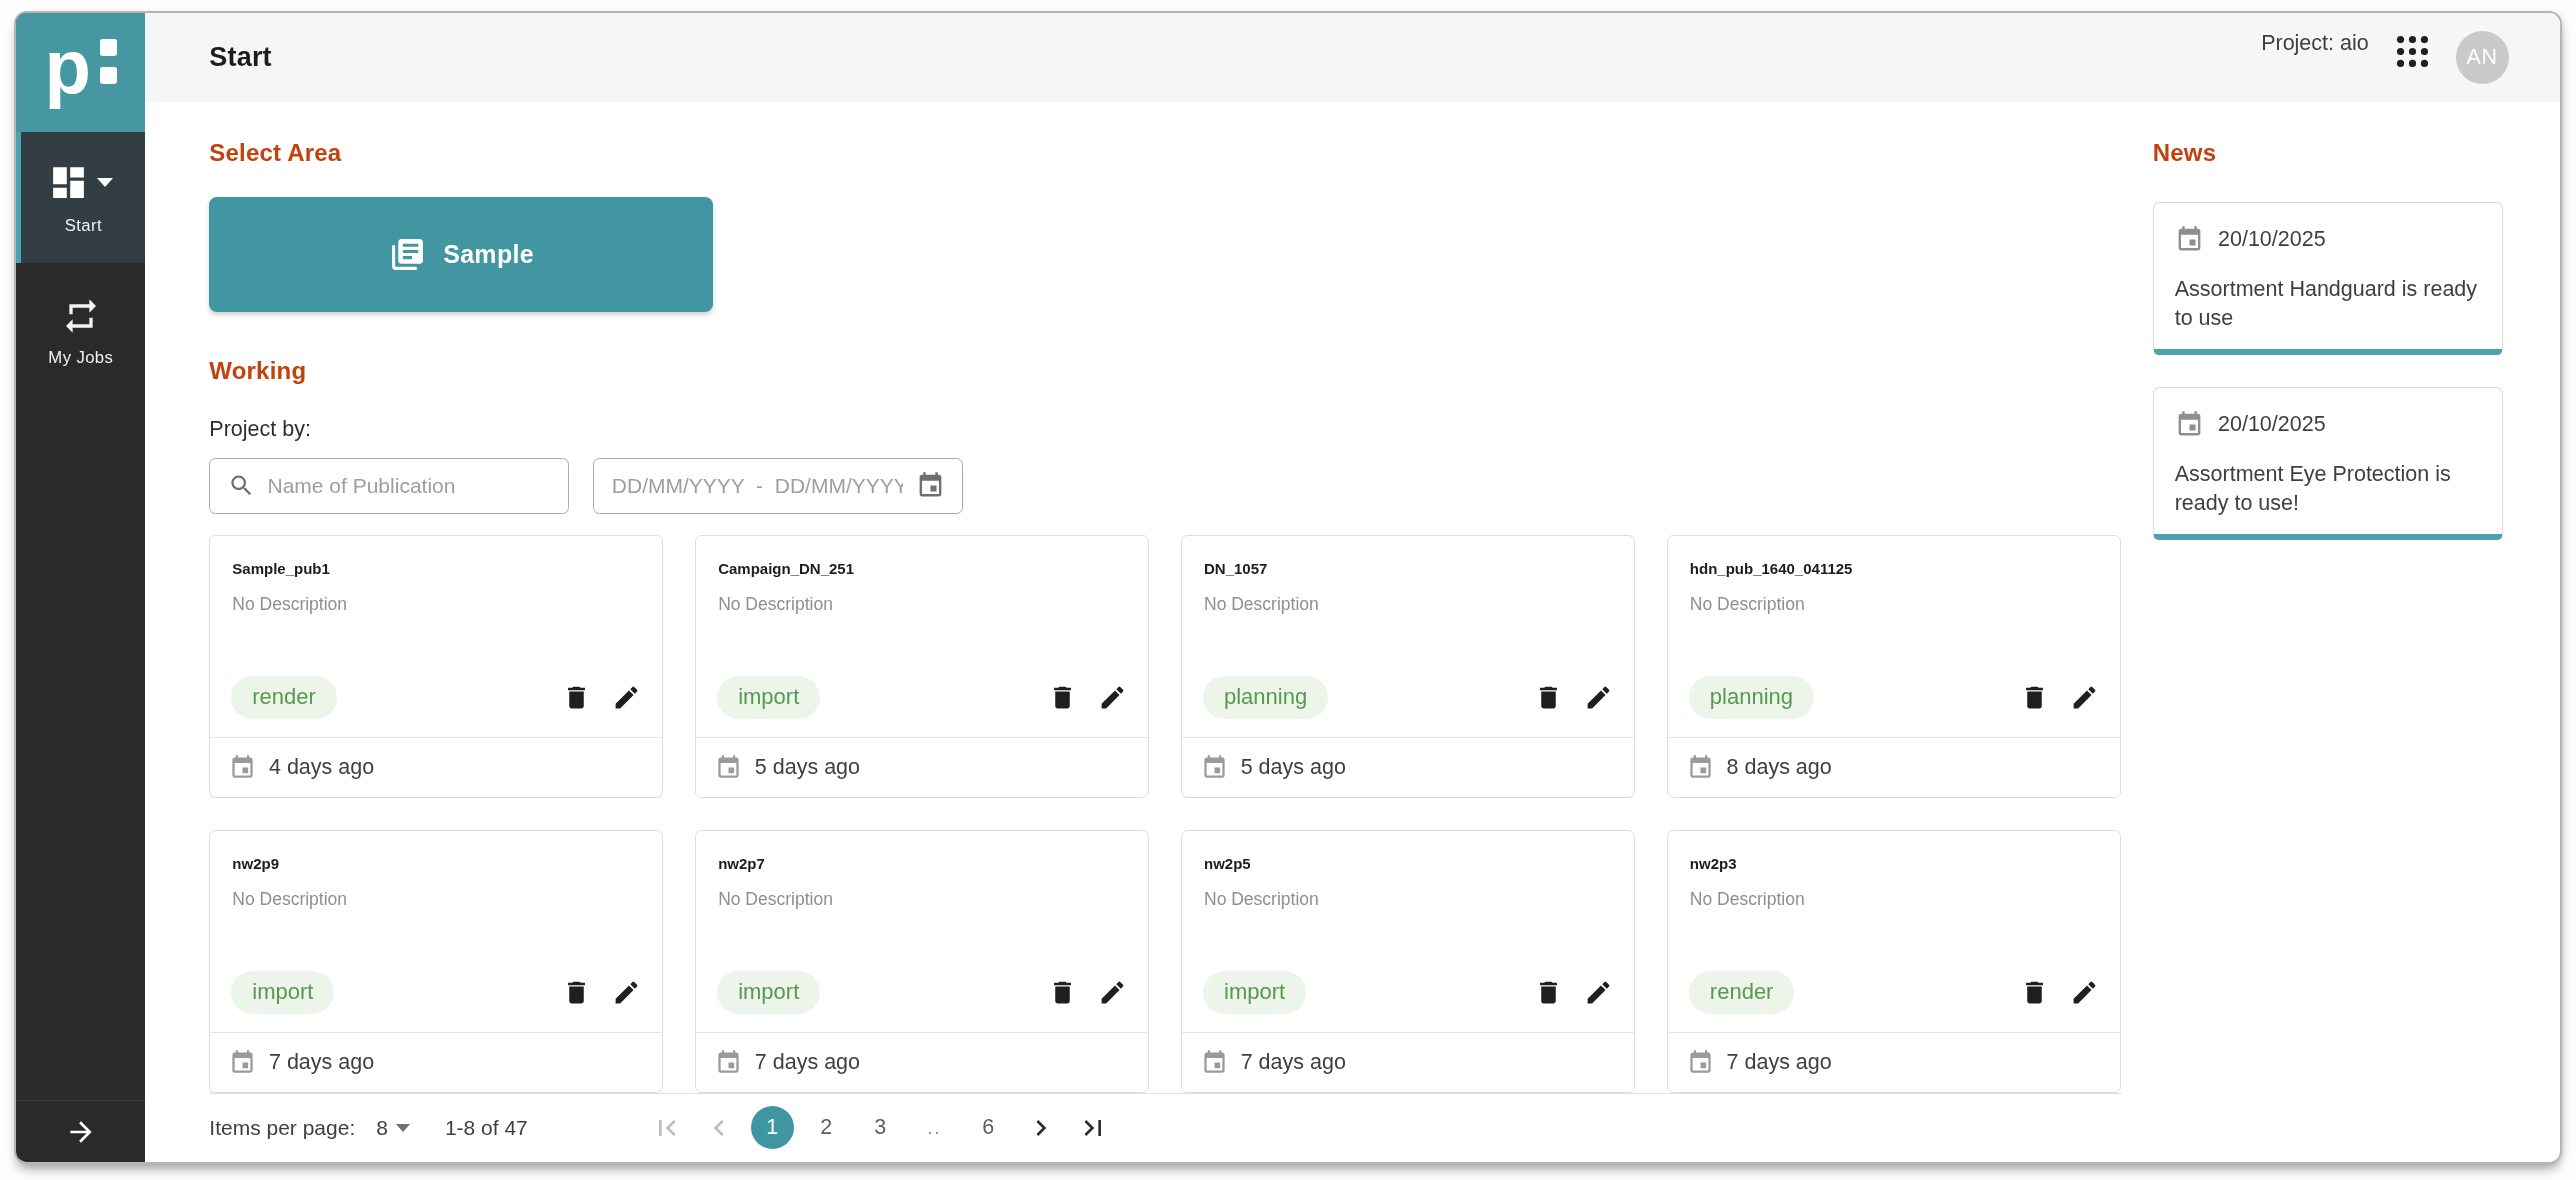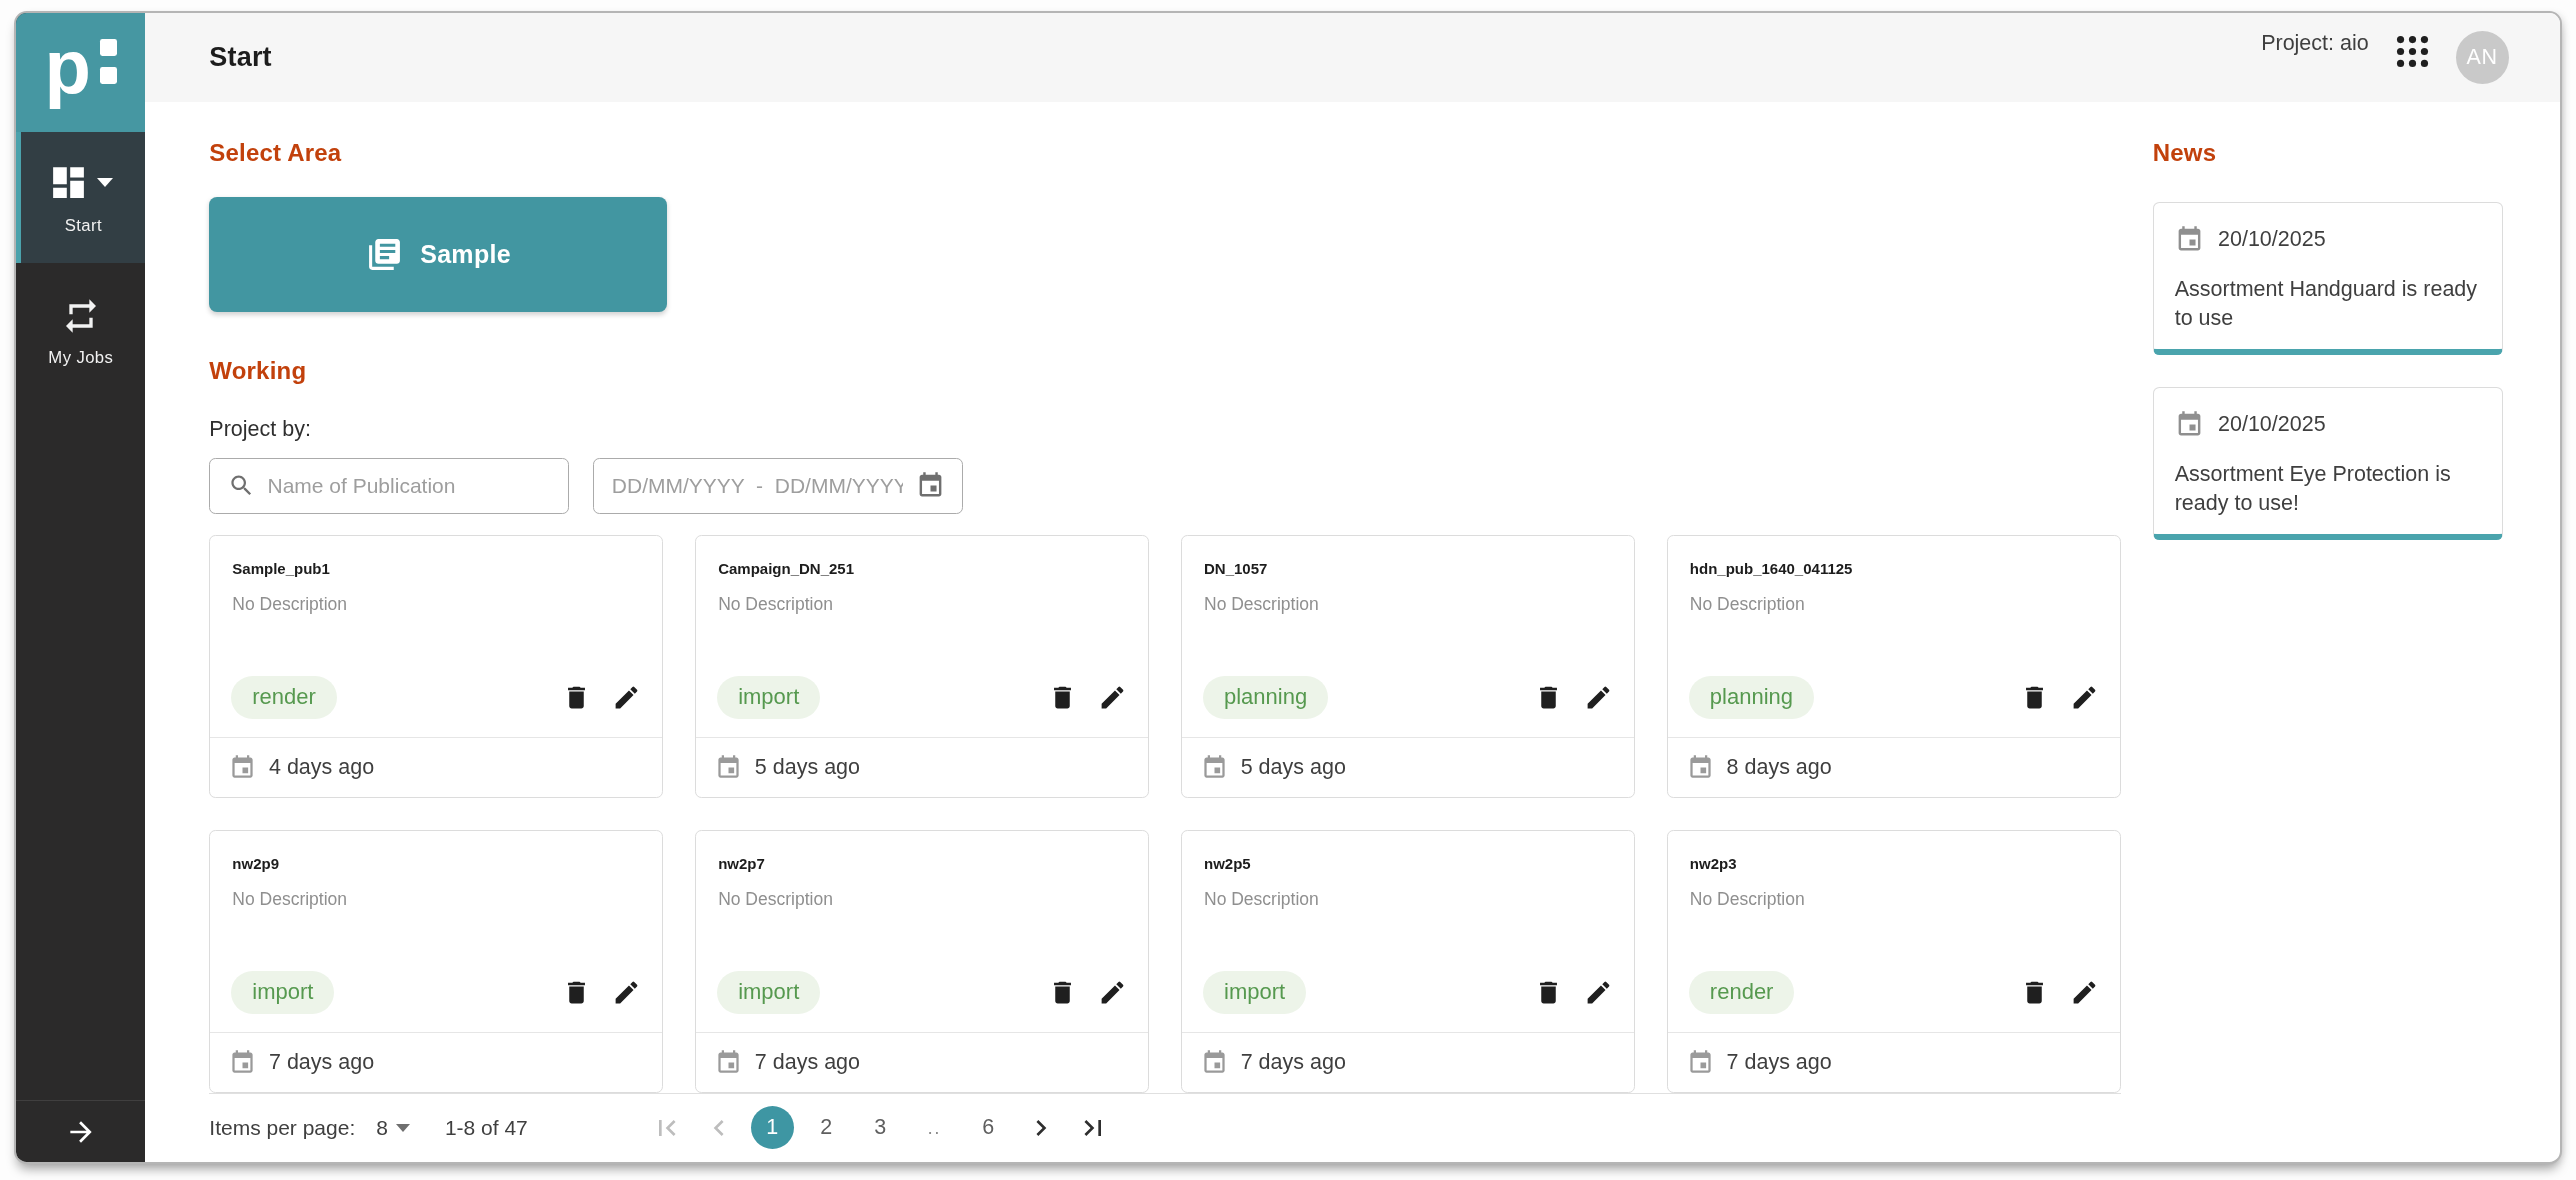--- a/index.html
+++ b/index.html
@@ -37,21 +37,21 @@
   .topbar-right { margin-left:auto; display:flex; align-items:flex-start; gap:23px; }
   .project-label { font-size:21.5px; color:#3f3f3f; }
   .avatar { width:53px; height:53px; border-radius:50%; background:#c9c9c9; color:#fff; font-size:21.5px; display:flex; align-items:center; justify-content:center; letter-spacing:0.8px; cursor:pointer; }
 
   .content { flex:1; display:flex; padding:37px 57px 0 64px; gap:32px; min-height:0; }
   .main { flex:1; display:flex; flex-direction:column; min-width:0; }
 
   .section-heading { font-size:24px; font-weight:700; color:#c2410c; letter-spacing:0.2px; }
 
   .sample-btn {
-    margin-top:30px; width:458px; height:126px; background:#4296a1; border:none; border-radius:8px;
+    margin-top:30px; width:504px; height:126px; background:#4296a1; border:none; border-radius:8px;
     display:flex; align-items:center; justify-content:center; gap:17.5px; cursor:pointer;
     box-shadow:0 2.4px 4.8px rgba(0,0,0,.18);
   }
   .sample-btn span { color:#fff; font-size:25px; font-weight:700; letter-spacing:0.3px; }
 
   .working-heading { margin-top:45px; }
   .filter-label { margin-top:32px; font-size:21.5px; color:#2f2f2f; }
   .filter-row { margin-top:16px; display:flex; gap:24px; }
   .input-box { height:56px; border:1.6px solid #ababab; border-radius:6.4px; display:flex; align-items:center; padding:0 17.5px; background:#fff; }
   .input-box.search { width:360px; gap:12.7px; }

